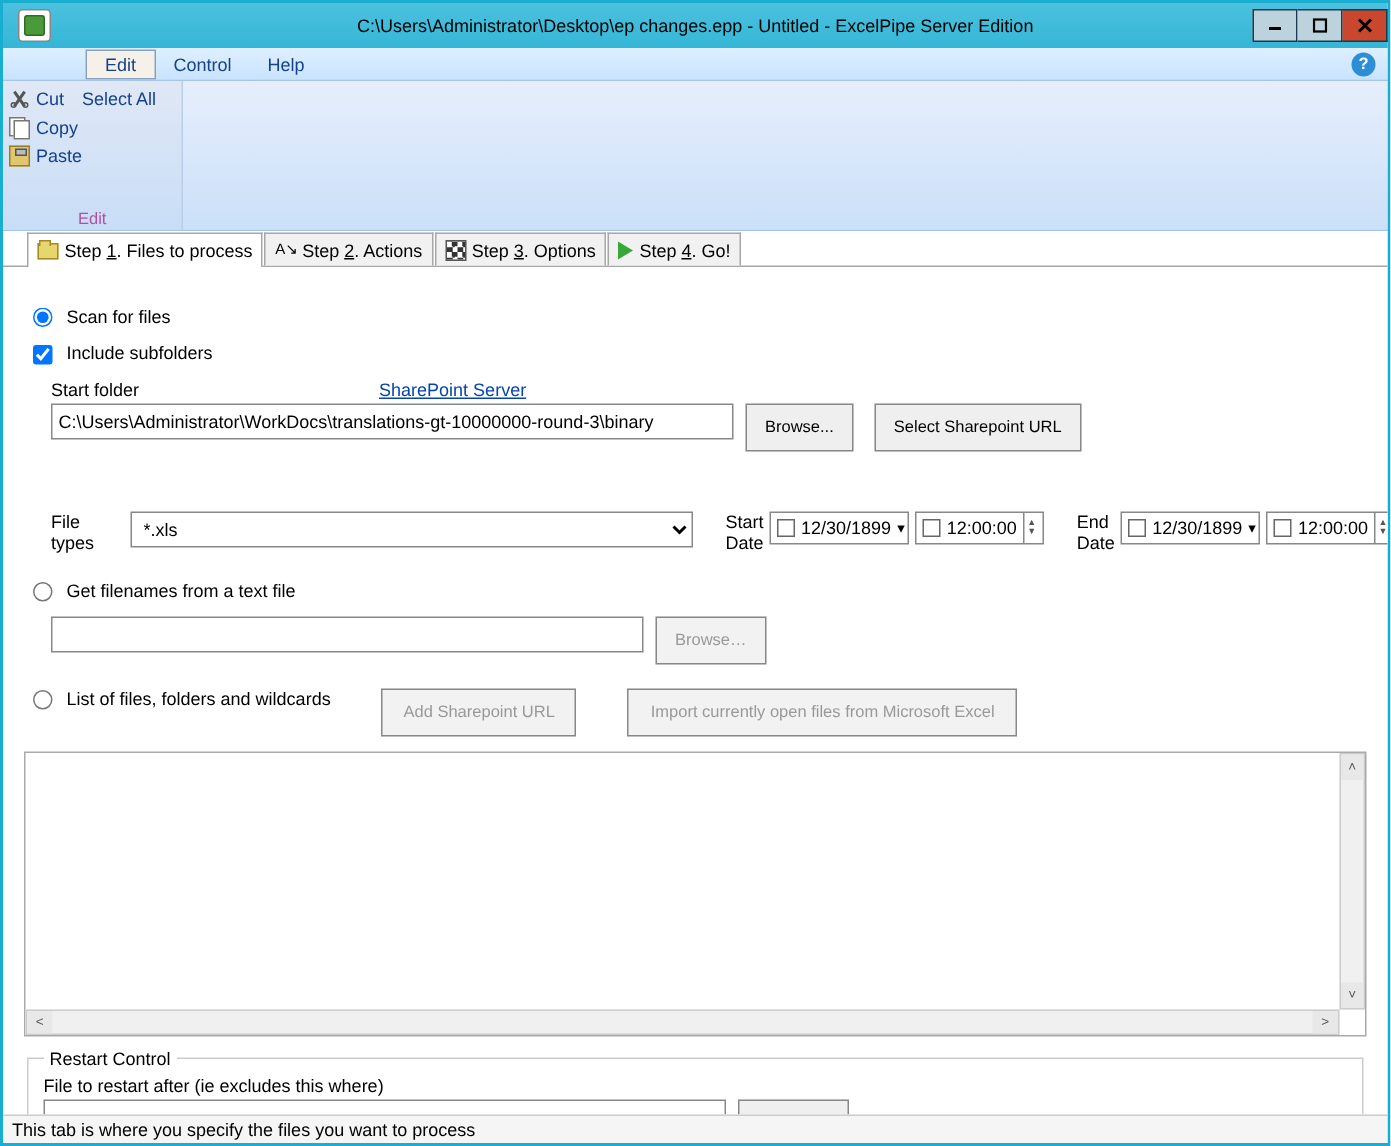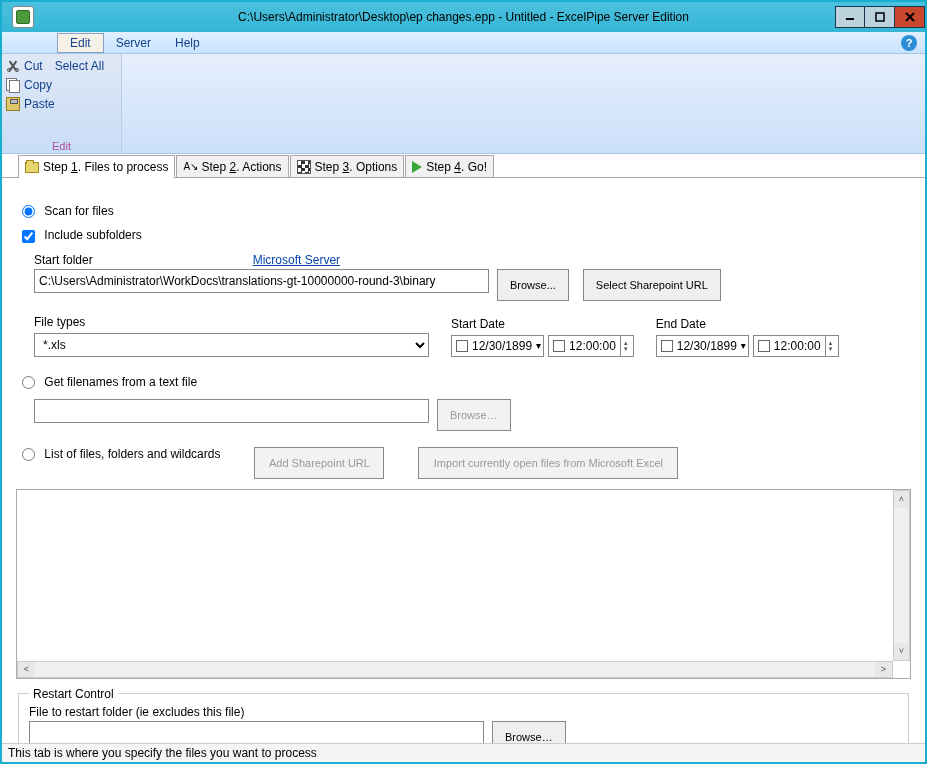--- a/index.html
+++ b/index.html
@@ -65,21 +65,21 @@
   .hs .left, .hs .right { position:absolute; width:17px; height:15px; top:0; text-align:center; font-size:9px; line-height:15px; color:#555; background:#e8e8e8; }
   .hs .left { left:0; } .hs .right { right:0; }
   .vs .up, .vs .down { position:absolute; width:15px; height:17px; left:0; text-align:center; font-size:9px; line-height:17px; color:#555; background:#e8e8e8; }
   .vs .up { top:0; } .vs .down { bottom:0; }
   fieldset.restart { border: 1px solid #ccc; margin-top: 8px; padding: 4px 10px 10px 10px; }
   fieldset.restart legend { font-size:12px; padding:0 4px; }
   .statusbar { height: 19px; border-top: 1px solid #ccc; padding: 2px 6px; font-size: 12px; background: #f5f5f5; }
   a.link { color: #0645ad; text-decoration: underline; }
   .flex { display:flex; align-items:flex-start; gap:8px; }
   .colset { display:flex; gap:22px; align-items:flex-end; }
-  .col { display:flex; flex-direction:column; gap:4px; }
+  .col { display:flex; gap:4px;margin-top:26px; }
 </style>
 </head>
 <body>
 
 <div class="window">
 
   <div class="titlebar">
     <div class="app-icon">
         <div class="app-icon-inner"></div>
       </div>
@@ -99,21 +99,21 @@
           <svg width="10" height="10">
             <line x1="1" y1="1" x2="9" y2="9" stroke="#000" stroke-width="2"></line>
             <line x1="9" y1="1" x2="1" y2="9" stroke="#000" stroke-width="2"></line>
           </svg>
         </div>
     </div>
   </div>
 
   <div class="menubar">
     <div class="menu-item active">Edit</div>
-    <div class="menu-item">Server</div>
+    <div class="menu-item">Control</div>
     <div class="menu-item">Help</div>
     <div class="help-icon">?</div>
   </div>
 
   <div class="ribbon">
     <div class="ribbon-group">
       <div class="ribbon-row">
         <span class="scissor">
             <span class="o1"></span>
             <span class="o2"></span>
@@ -160,21 +160,21 @@
     </div>
 
     <div class="row" style="margin-left:6px;">
       <input type="checkbox" checked="" style="">
       <span class="label-sm">Include subfolders</span>
     </div>
 
     <div class="indent" style="margin-bottom:14px;">
       <div class="flex" style="gap:160px; margin-bottom:2px;">
         <span>Start folder</span>
-        <a href="#" class="link">Microsoft Server</a>
+        <a href="#" class="link">SharePoint Server</a>
       </div>
       <div class="flex">
         <input type="text" style="width: 455px;" value="C:\Users\Administrator\WorkDocs\translations-gt-10000000-round-3\binary">
         <button class="btn">Browse...</button>
         <button class="btn" style="margin-left:6px;">Select Sharepoint URL</button>
       </div>
     </div>
 
     <div class="indent colset" style="margin-bottom:18px;">
       <div class="col">
@@ -243,21 +243,21 @@
           <div class="down">˅</div>
         </div>
       <div class="hs">
           <div class="left">˂</div>
           <div class="right">˃</div>
         </div>
     </div>
 
     <fieldset class="restart">
       <legend>Restart Control</legend>
-      <div style="margin-bottom:2px;">File to restart folder (ie excludes this file)</div>
+      <div style="margin-bottom:2px;">File to restart after (ie excludes this where)</div>
       <div class="flex">
         <input type="text" style="width: 455px;">
         <button class="btn">Browse…</button>
       </div>
     </fieldset>
 
   </div>
 
   <div class="statusbar">This tab is where you specify the files you want to process</div>
 

